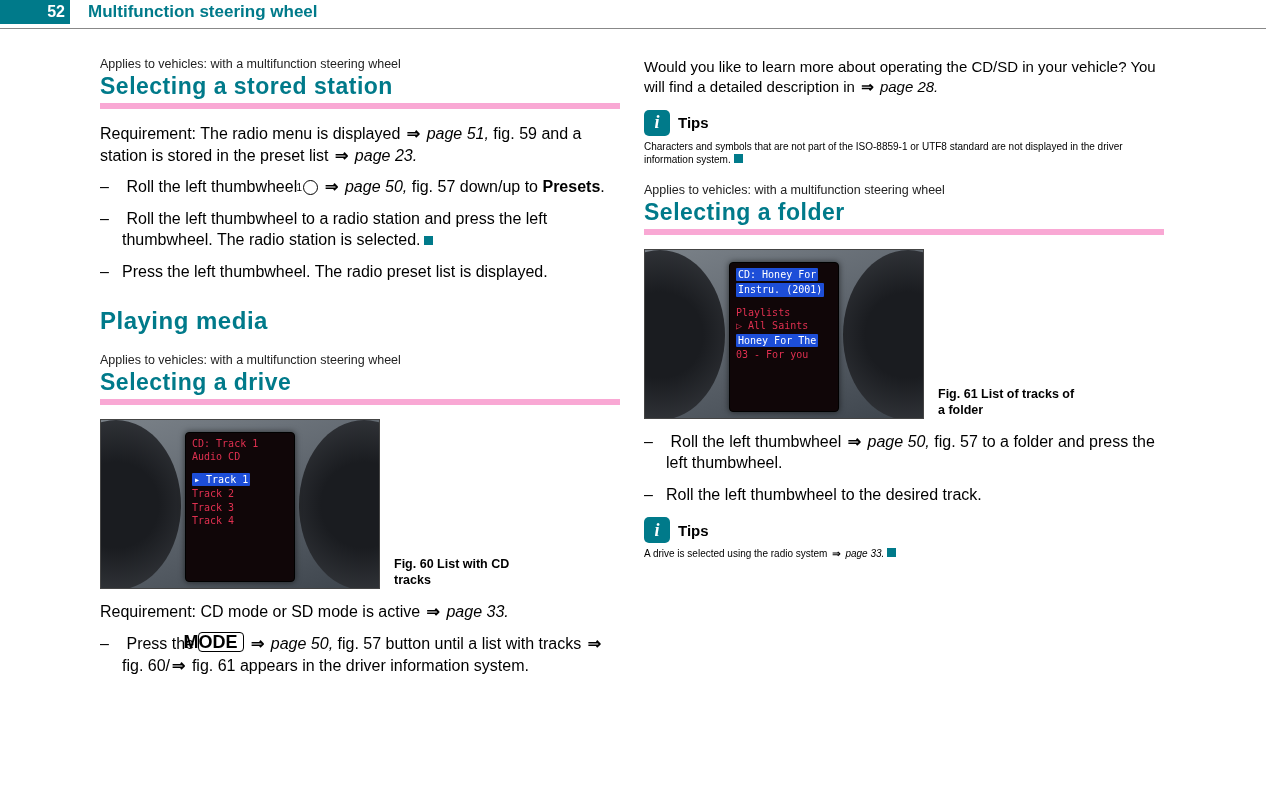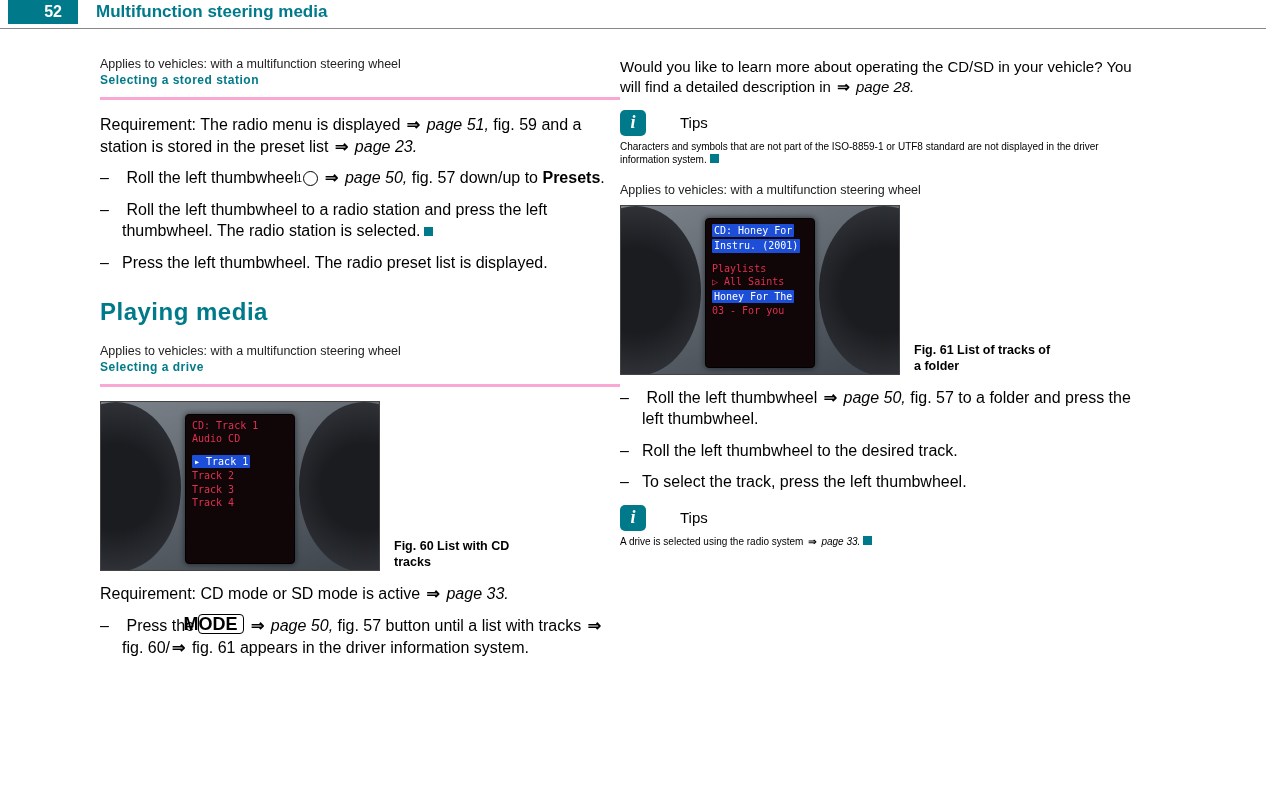--- a/index.html
+++ b/index.html
@@ -19,54 +19,54 @@
   }
   .page-num {
     background: #007a8a;
     color: #fff;
     font-weight: bold;
     width: 70px;
     height: 24px;
     display: flex;
     align-items: center;
     justify-content: flex-end;
-    padding-right: 16px;
+    padding-right: 5px;
     font-size: 16px;
-    margin-left: 8px;
   }
   .chapter {
     color: #007a8a;
     font-weight: bold;
     font-size: 17px;
     margin-left: 18px;
   }
   .rule-top {
     border-top: 1px solid #888;
     margin-top: 4px;
     margin-left: 0;
     width: 1266px;
   }
   .content {
     display: flex;
+    gap: 24px;
     padding: 28px 40px 0 100px;
   }
   .col {
     width: 520px;
   }
   .applies {
     font-size: 12.5px;
     color: #222;
     margin-bottom: 2px;
   }
   .section-h3 {
     color: #007a8a;
     font-weight: bold;
-    font-size: 12px;
-    border-bottom: 3px solid #f9a8d4;
-    padding-bottom: 10px;
+    font-size: 23px;
+    border-bottom: 6px solid #f9a8d4;
+    padding-bottom: 3px;
     margin-bottom: 14px;
     letter-spacing: 0.5px;
   }
   .section-h2 {
     color: #007a8a;
     font-weight: bold;
     font-size: 24px;
     margin: 24px 0 18px 0;
     letter-spacing: 0.5px;
   }
@@ -187,29 +187,29 @@
     width:26px;height:26px;
     background:#007a8a;
     border-radius:5px;
     color:#fff;
     font-family: Georgia,serif;
     font-style:italic;
     font-weight:bold;
     font-size:18px;
     display:flex;align-items:center;justify-content:center;
   }
-  .tips-label { font-weight:normal;font-size:15px;margin-left:26px; }
+  .tips-label { font-weight:bold;font-size:15px; }
   .tips-text { font-size:10px; line-height:1.35; margin-bottom:16px;}
 </style>
 </head>
 <body>
 
 <div class="topbar">
   <div class="page-num">52</div>
-  <div class="chapter">Multifunction steering media</div>
+  <div class="chapter">Multifunction steering wheel</div>
 </div>
 <div class="rule-top"></div>
 
 <div class="content">
 
   <div class="col">
     <div class="applies">Applies to vehicles: with a multifunction steering wheel</div>
     <div class="section-h3">Selecting a stored station</div>
 
     <p class="body">
@@ -266,20 +266,21 @@
 
     <div class="tips-head">
       <div class="info-icon">i</div>
       <div class="tips-label">Tips</div>
     </div>
     <p class="tips-text">
       <span>Characters and symbols that are not part of the ISO-8859-1 or UTF8 standard are not displayed in the driver information system.</span><span class="end-square"></span>
     </p>
 
     <div class="applies">Applies to vehicles: with a multifunction steering wheel</div>
+    <div class="section-h3">Selecting a folder</div>
 
     <div class="fig-wrap">
       <div class="fig-img">
         <div class="dial left"></div>
         <div class="dial right"></div>
         <div class="screen">
           <span class="hl">CD: Honey For</span><br>
           <span class="hl">Instru. (2001)</span>
           <div style="height:8px"></div>
           <div>Playlists</div>
@@ -290,21 +291,20 @@
       </div>
       <div class="fig-cap">Fig. 61   List of tracks of a folder</div>
     </div>
 
 
     <ul class="dash-list">
       <li>
         <span>Roll the left thumbwheel </span><span class="arrow"></span> <span class="italic">page 50,</span><span> fig. 57 to a folder and press the left thumbwheel.</span>
       </li>
       <li>Roll the left thumbwheel to the desired track.</li>
-      <li>To select the track, press the left thumbwheel.</li>
     </ul>
 
     <div class="tips-head">
       <div class="info-icon">i</div>
       <div class="tips-label">Tips</div>
     </div>
     <p class="tips-text">
       <span>A drive is selected using the radio system </span><span class="arrow"></span> <span class="italic">page 33.</span><span class="end-square"></span>
     </p>
   </div>

